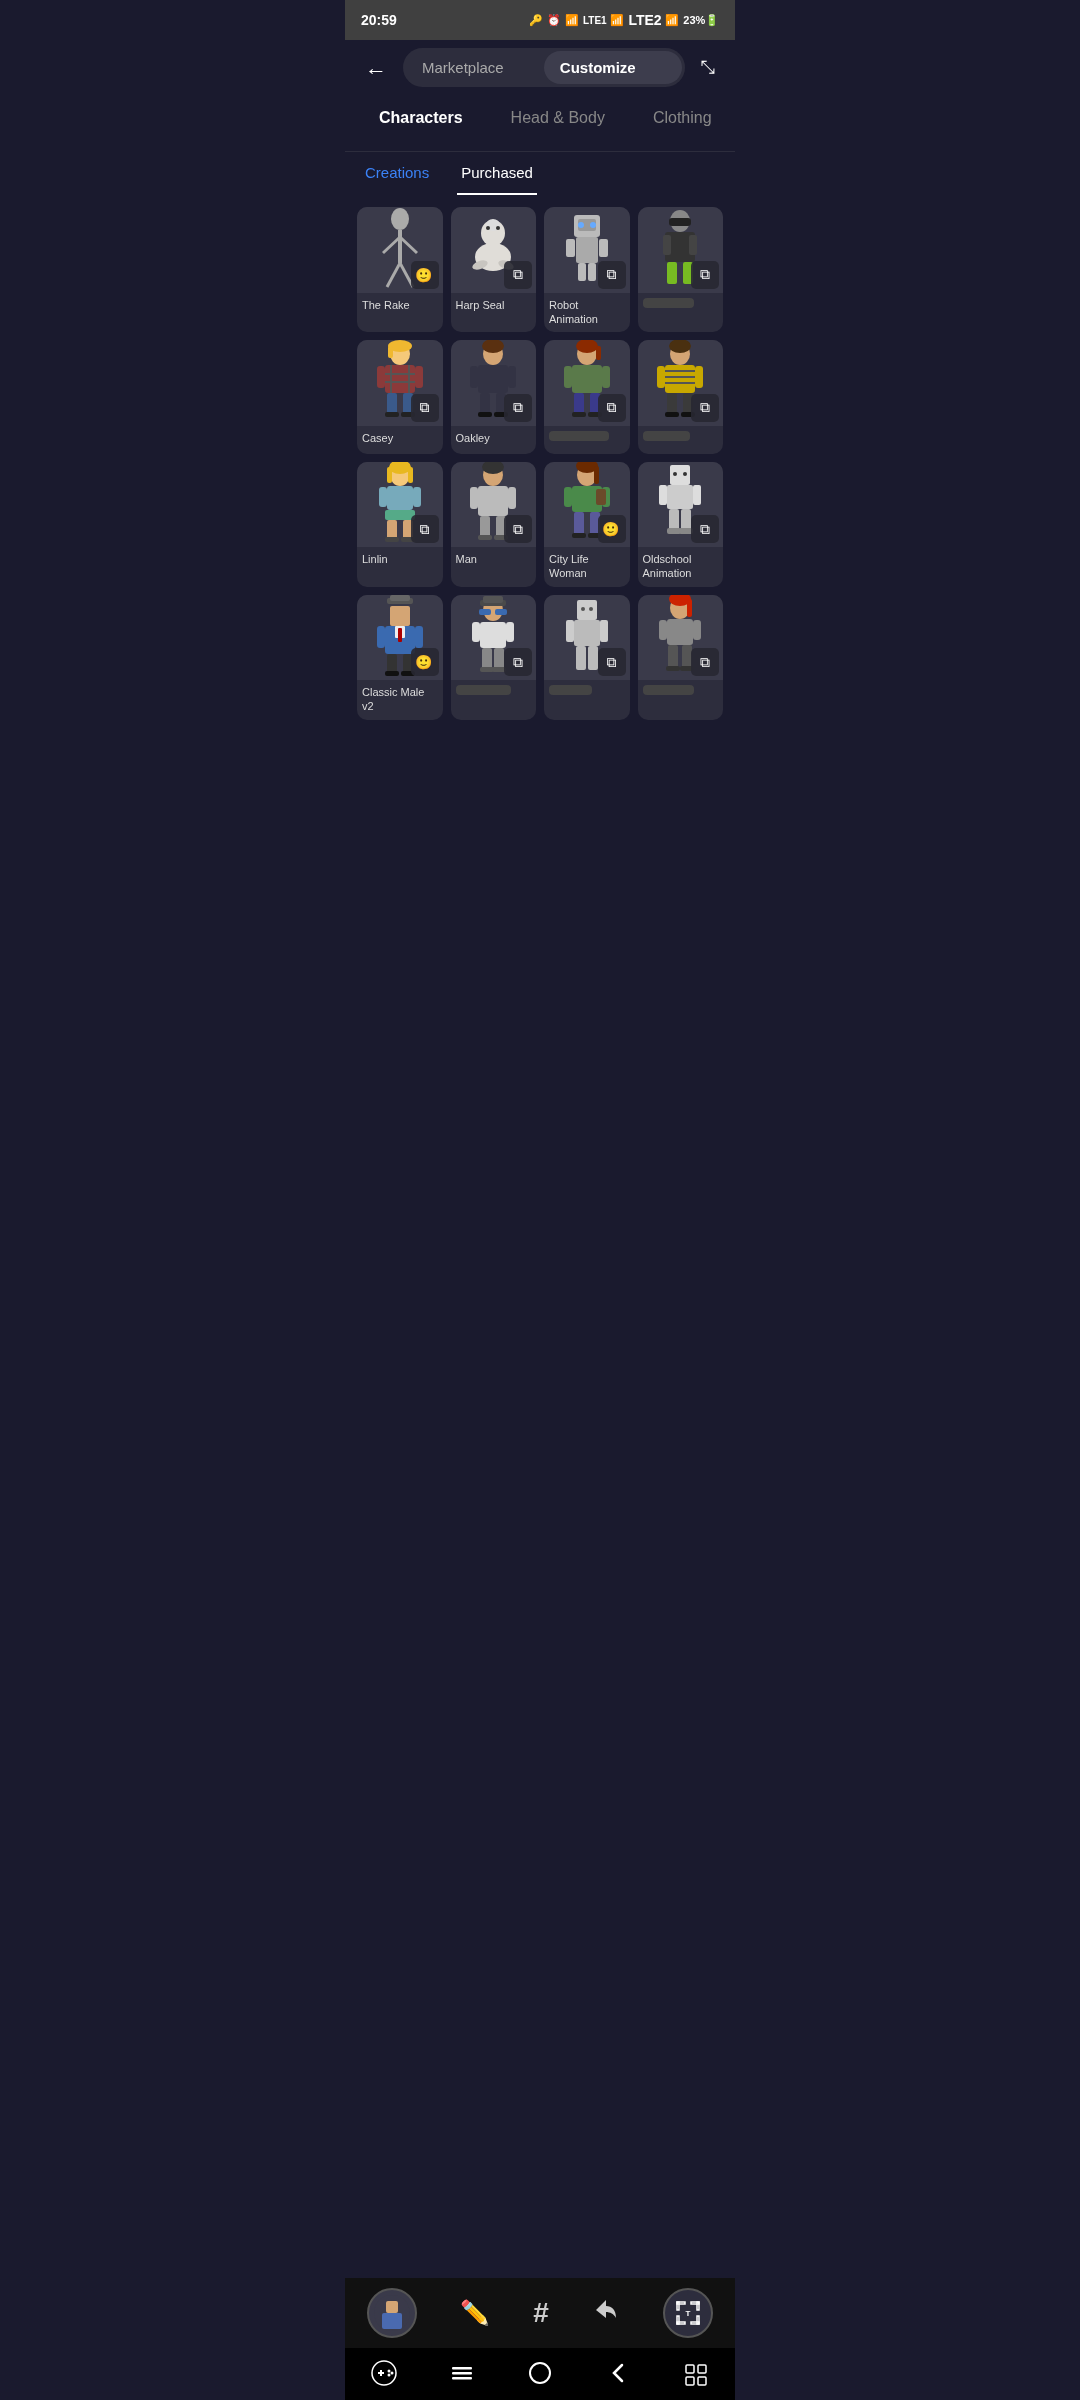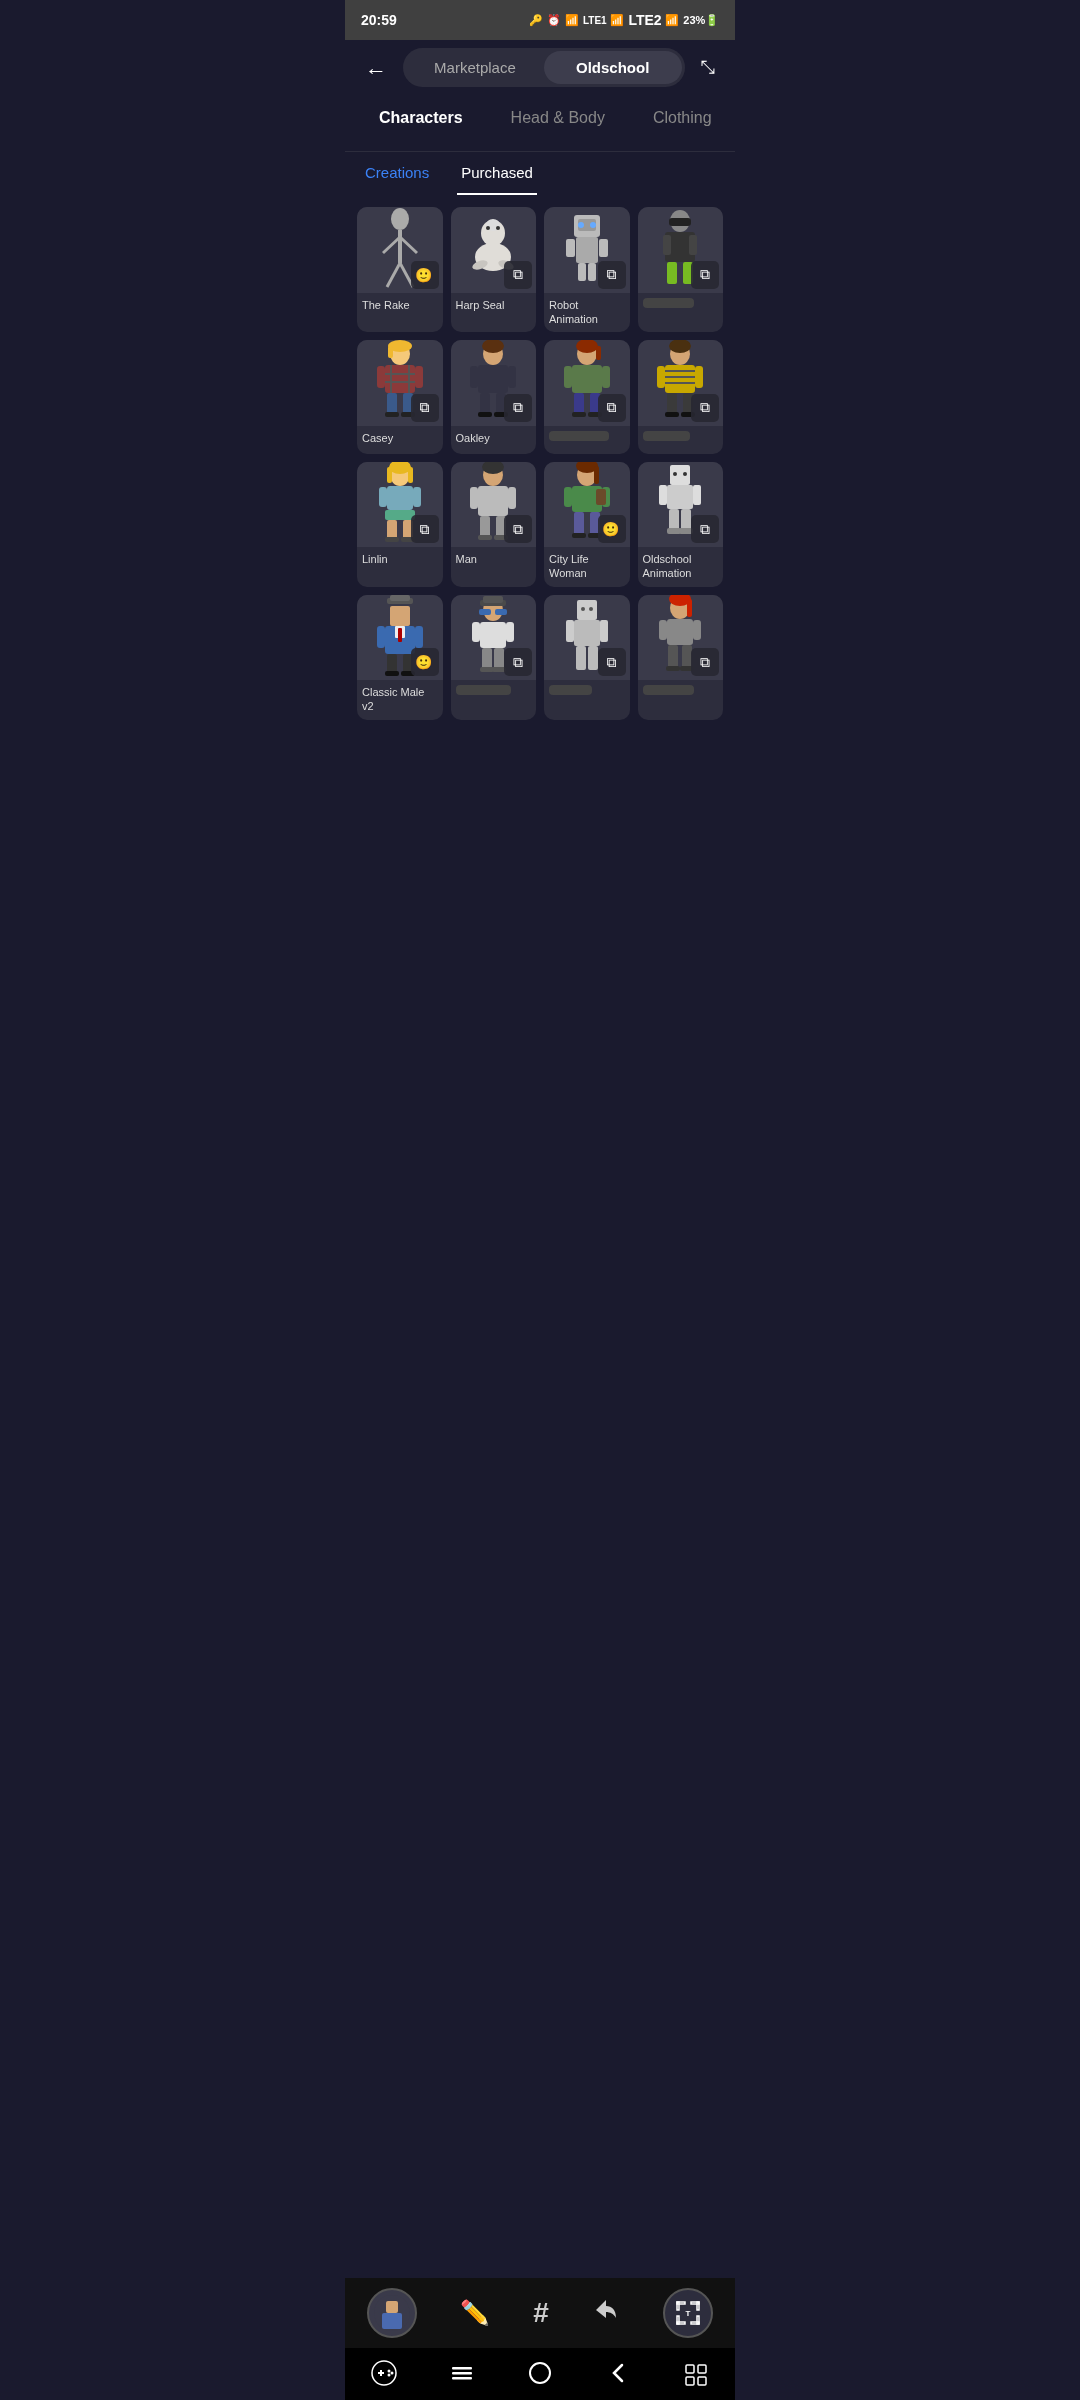--- a/index.html
+++ b/index.html
@@ -46,21 +46,20 @@
     }
     .nav-tabs {
       display: flex;
       background: #2d2d3d;
       border-radius: 22px;
       padding: 3px;
       flex: 1;
     }
     .nav-tab {
       flex: 1;
-      text-align: center;
       padding: 8px 16px;
       border-radius: 18px;
       font-size: 15px;
       font-weight: 500;
       color: #aaa;
       cursor: pointer;
     }
     .nav-tab.active {
       background: #3d3d4d;
       color: #fff;
@@ -257,21 +256,21 @@
     <span style="font-size:14px;">LTE2</span>
     <span>📶</span>
     <span style="font-size:11px;">23%🔋</span>
   </div>
 </div>
 
 <div class="header">
   <button class="back-btn">←</button>
   <div class="nav-tabs">
     <div class="nav-tab">Marketplace</div>
-    <div class="nav-tab active">Oldschool</div>
+    <div class="nav-tab active">Customize</div>
   </div>
   <span class="expand-btn">⤡</span>
 </div>
 
 <div class="category-tabs">
   <div class="category-tab active">Characters</div>
   <div class="category-tab">Head &amp; Body</div>
   <div class="category-tab">Clothing</div>
 </div>
 

